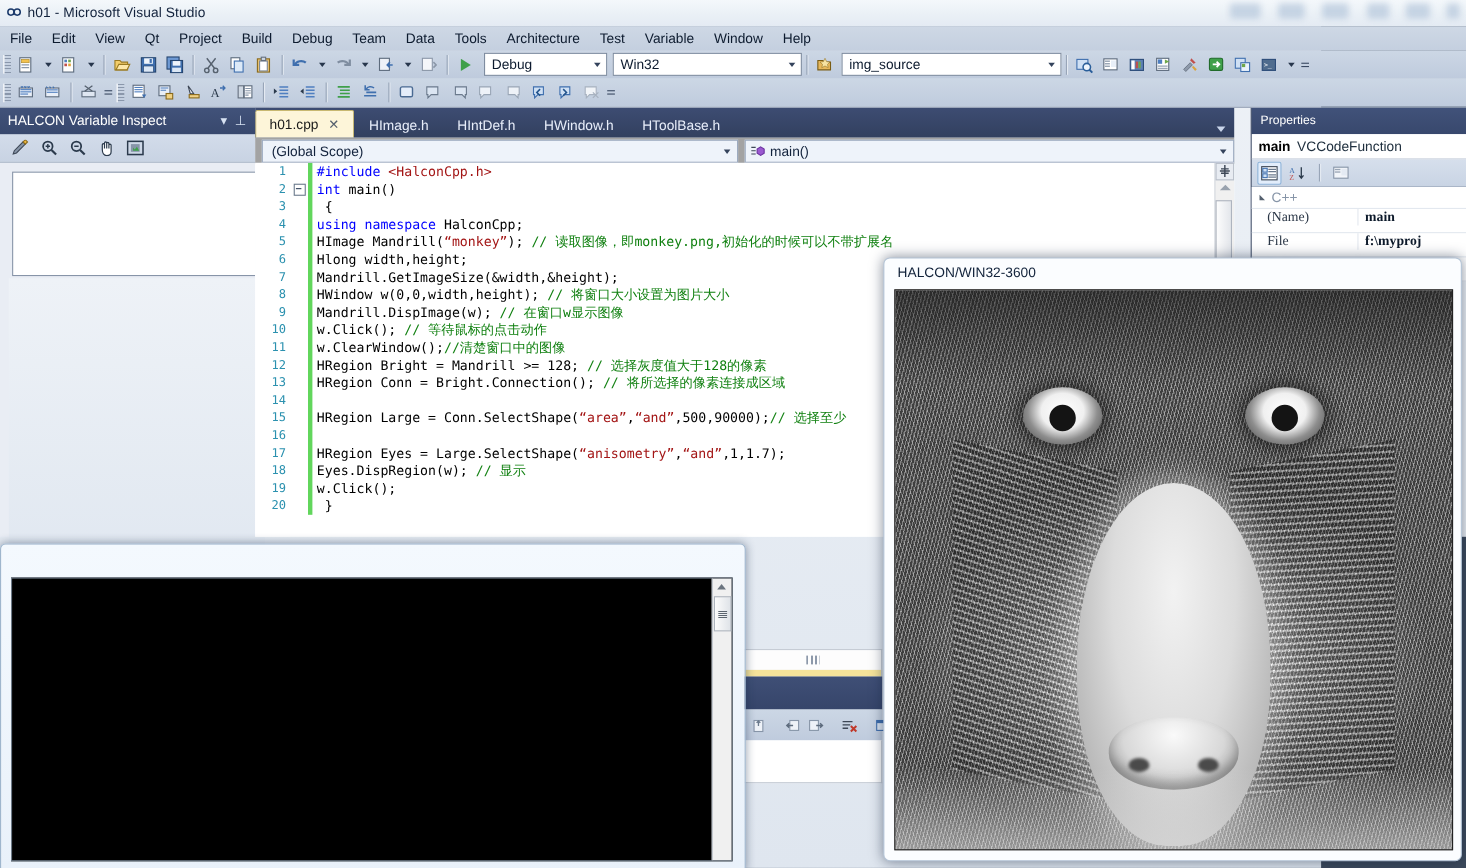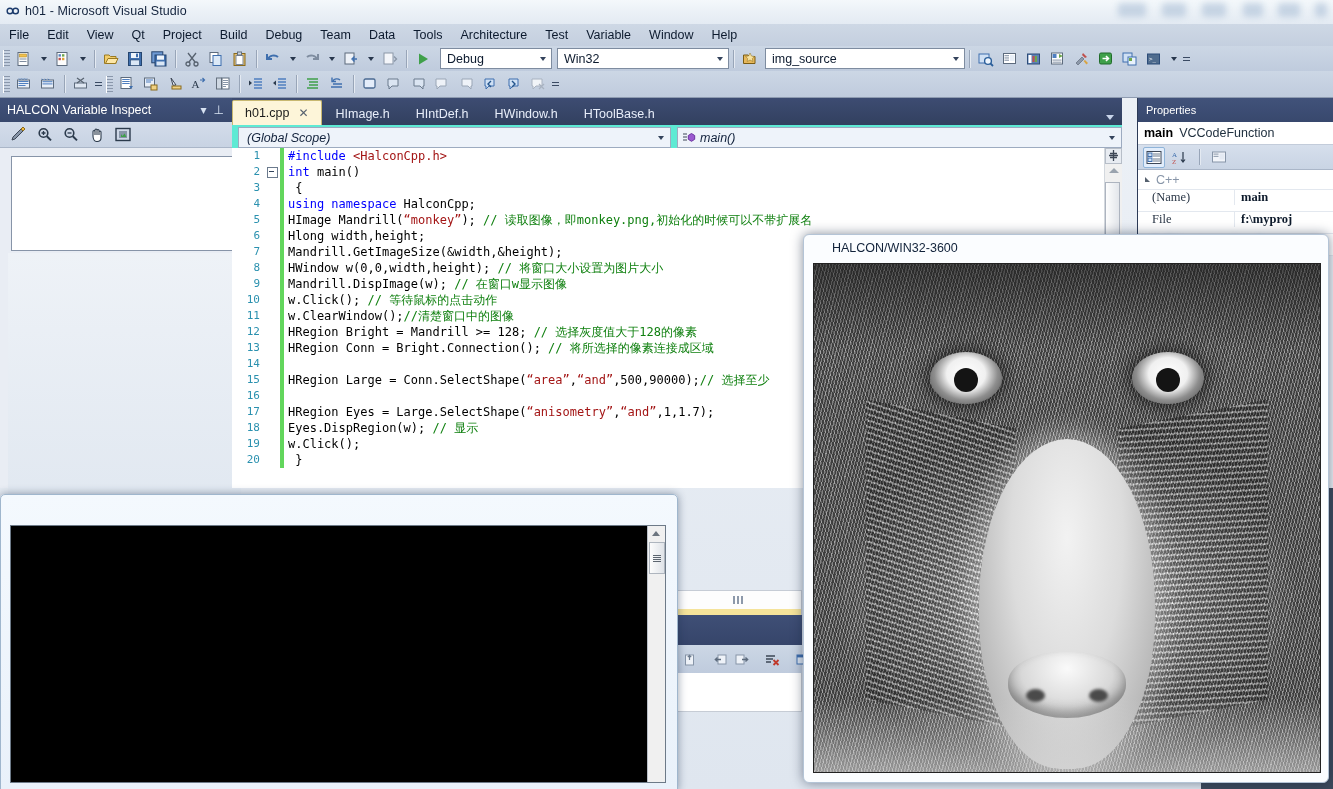--- a/index.html
+++ b/index.html
@@ -74,21 +74,21 @@
   #editor{position:absolute;left:232px;top:98px;width:890px;height:390px;background:#f0f4f9;}
   .tabstrip{height:27px;background:linear-gradient(180deg,#3d4c72 0%,#32405f 100%);
     position:relative;display:flex;align-items:flex-end;}
   .tab{height:22px;padding:0 12px;display:flex;align-items:center;font-size:12.5px;color:#e8eefa;
     cursor:pointer;margin-right:2px;}
   .tab.active{background:#fdf5d9;color:#1a1a1a;border:1px solid #c8b871;border-bottom:none;
     border-radius:2px 2px 0 0;height:24px;}
   .tab .x{margin-left:9px;font-size:12px;color:#55606e;}
   .tabstrip .strip-arrow{position:absolute;right:8px;bottom:5px;width:0;height:0;
     border-left:4px solid transparent;border-right:4px solid transparent;border-top:5px solid #c9d5ea;}
-  .navbar2{height:23px;display:flex;background:#5eead4;border-bottom:1px solid #9aa7b6;font-style:italic;}
+  .navbar2{height:23px;display:flex;background:#a3a3a3;border-bottom:1px solid #9aa7b6;}
   .navsel{height:19px;margin:2px 0 0 6px;background:#eef3fa;border:1px solid #9dabc0;
     display:flex;align-items:center;position:relative;font-size:12.5px;color:#12223c;padding-left:8px;cursor:pointer;}
   .navsel .cb-arrow{position:absolute;right:6px;top:8px;width:0;height:0;
     border-left:3.5px solid transparent;border-right:3.5px solid transparent;border-top:4px solid #34435c;}
 
   .codearea{position:absolute;left:0;top:50px;width:890px;height:340px;background:#fff;overflow:hidden;}
   .gutter{position:absolute;left:0;top:0;width:32px;height:340px;background:#fff;}
   .gutter div{height:16px;line-height:16px;text-align:right;padding-right:4px;
     font-family:"DejaVu Sans Mono",monospace;font-size:11px;color:#2b91af;}
   .foldcol{position:absolute;left:34px;top:0;width:12px;height:340px;}
@@ -173,21 +173,21 @@
   .cmd-sb-thumb{position:absolute;left:1px;top:16px;width:14px;height:30px;
     background:linear-gradient(90deg,#fcfcfc,#dfe3e8);border:1px solid #aeb5be;
     display:flex;align-items:center;justify-content:center;}
   .cmd-sb-thumb i{width:8px;height:7px;
     background:repeating-linear-gradient(180deg,#5c656f 0 1px,transparent 1px 2px);}
 
   
   #halcon-win{position:absolute;left:803px;top:234px;width:524px;height:547px;
     background:#fbfdff;border:1px solid #b4c4d6;border-radius:6px;
     box-shadow:0 0 12px rgba(15,30,55,.5);}
-  .hw-title{height:26px;display:flex;align-items:center;padding-left:28px;
+  .hw-title{height:26px;display:flex;align-items:center;padding-left:12px;
     font-size:12.5px;color:#11223a;}
   .hw-canvas{position:absolute;left:9px;top:28px;width:506px;height:508px;
     border:1px solid #222;overflow:hidden;background:#8d8d8d;}
   
   .hw-canvas .fur{position:absolute;inset:0;
     background:
       repeating-linear-gradient(104deg, rgba(255,255,255,.22) 0 1px, rgba(0,0,0,.22) 1px 3px),
       repeating-linear-gradient(66deg, rgba(255,255,255,.14) 0 1px, rgba(0,0,0,.16) 1px 4px),
       radial-gradient(ellipse 46% 34% at 50% 66%, #e8e8e8 0%, #c9c9c9 38%, #8f8f8f 70%, #6d6d6d 100%),
       linear-gradient(180deg,#7a7a7a,#5f5f5f);

